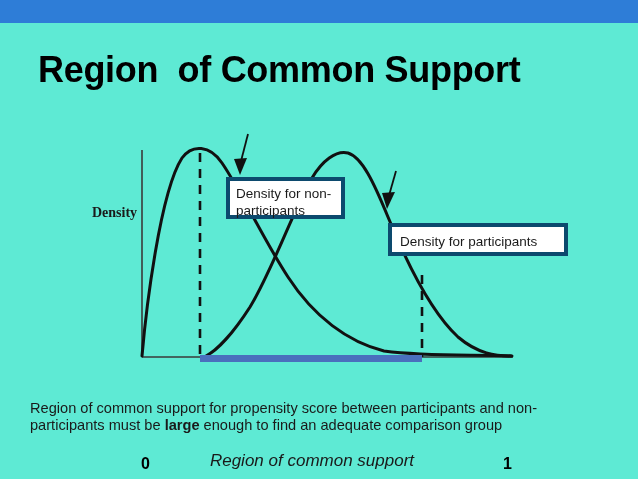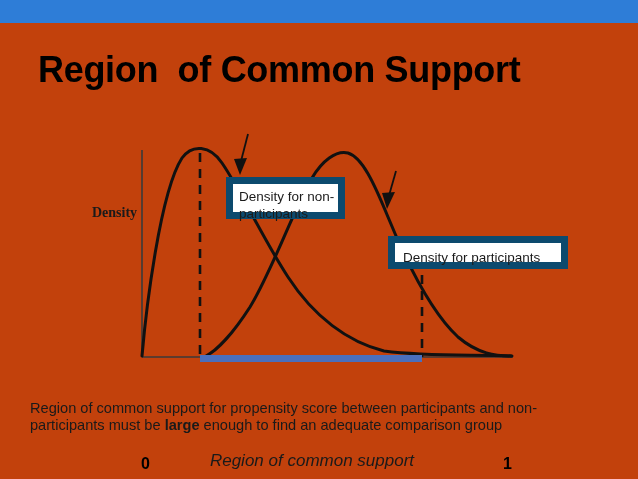--- a/index.html
+++ b/index.html
@@ -13,21 +13,21 @@
     font-family: "Liberation Sans", sans-serif;
     overflow: hidden;
     position: relative;
   }
 
   #slide {
     position: absolute;
     left: 0; top: 0;
     width: 638px;
     height: 479px;
-    background: #c2410c;
+    background: #5eead4;
   }
 
   
   #header-bar {
     position: absolute;
     left: 0; top: 0;
     width: 638px;
     height: 23px;
     background: #2e7dd7;
   }
@@ -69,40 +69,39 @@
     font-weight: bold;
     color: #1a1a1a;
     font-family: Liberation Serif, serif;
   }
 
   
   .callout {
     position: absolute;
     box-sizing: border-box;
     background: #ffffff;
-    border: 7px solid #0c4a6e;
+    border: 4px solid #0c4a6e;
     font-size: 13.5px;
     color: #1a1a1a;
     line-height: 17px;
     font-family: "Liberation Sans", sans-serif;
   }
   #callout-nonparticipants {
     left: 226px;
     top: 92px;
     width: 119px;
     height: 42px;
     padding: 4px 0 0 6px;
   }
   #callout-participants {
     left: 388px;
     top: 138px;
     width: 180px;
     height: 33px;
     padding: 6px 0 0 8px;
-    margin-top: 13px;
   }
 
   
   .axis-end-label {
     position: absolute;
     font-size: 16px;
     font-weight: bold;
     color: #000000;
     font-family: "Liberation Sans", sans-serif;
   }

